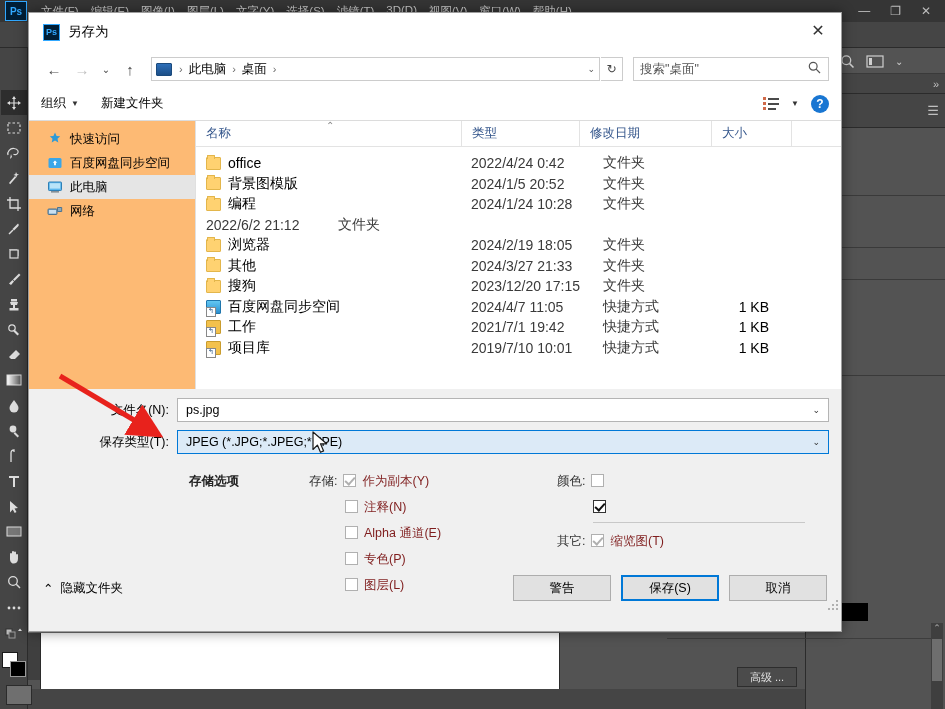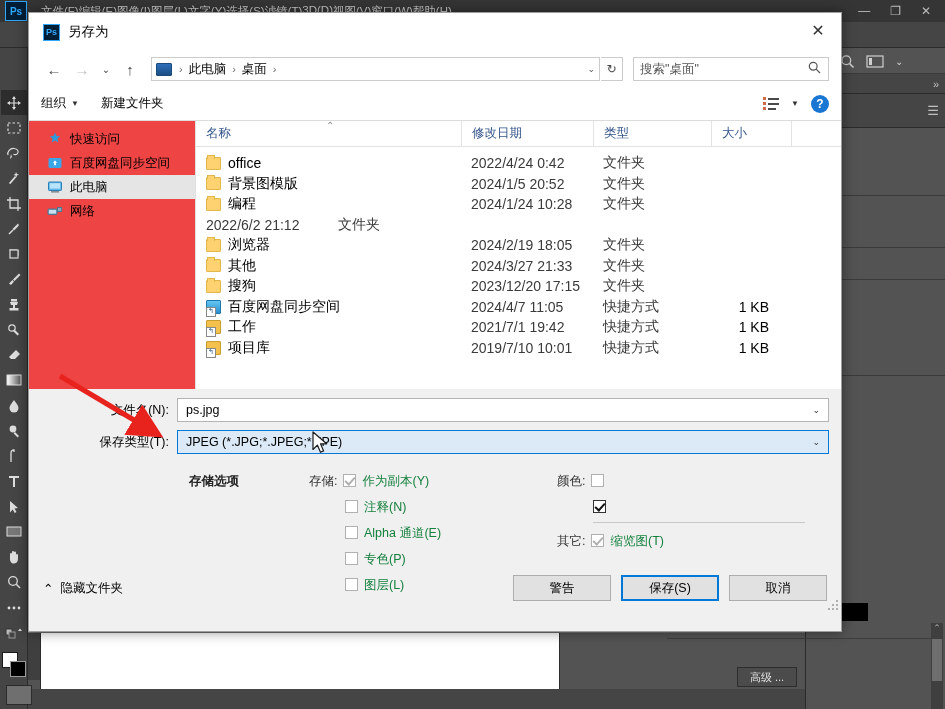--- a/index.html
+++ b/index.html
@@ -17,21 +17,21 @@
     position: absolute; top: 0; left: 0; right: 0; height: 22px;
     background: #353535; color: #c8c8c8; font-size: 11px;
     display: flex; align-items: center;
   }
   .ps-logo {
     width: 22px; height: 20px; margin-left: 5px;
     background: #001e36; border: 1px solid #31a8ff; color: #31a8ff;
     font-size: 10px; font-weight: bold; display: flex;
     align-items: center; justify-content: center;
   }
-  .ps-menu-items { display: flex; margin-left: 14px; }
+  .ps-menu-items { display: flex; gap: 12px; margin-left: 14px; }
   .ps-menu-item { color: #c9c9c9; font-size: 11.5px; white-space: nowrap; }
   .ps-winbtns {
     position: absolute; right: 0; top: 0; height: 22px;
     display: flex; align-items: center; gap: 20px; padding-right: 14px;
     color: #bdbdbd; font-size: 12px;
   }
 
   .ps-optionsbar {
     position: absolute; top: 22px; left: 0; right: 0; height: 26px;
     background: #454545; border-bottom: 1px solid #2b2b2b;
@@ -193,21 +193,21 @@
   .view-icon .lcol i { width: 3px; height: 3px; background: #d06a4a; display: block; }
   .view-icon .rcol { display: flex; flex-direction: column; gap: 3px; }
   .view-icon .rcol i { display: block; height: 2px; background: #4a4a4a; }
   .help-btn {
     width: 18px; height: 18px; border-radius: 50%; background: #1976d2;
     color: #fff; font-size: 12px; font-weight: bold;
     display: flex; align-items: center; justify-content: center;
   }
 
   .dlg-body { display: flex; height: 268px; background: #fff; }
-  .dlg-sidebar { width: 166px; background: #ef4444; padding-top: 6px; position: relative; }
+  .dlg-sidebar { width: 166px; background: #fdba74; padding-top: 6px; position: relative; }
   .side-item {
     height: 24px; display: flex; align-items: center; padding-left: 18px;
     font-size: 12.5px; color: #000; gap: 7px;
   }
   .side-item.sel { background: #e5e5e5; }
   .side-ico { width: 16px; height: 16px; position: relative; flex: none; }
   .dlg-splitter { width: 1px; background: #e0e0e0; }
 
   .filelist { flex: 1; position: relative; }
   .fl-head {
@@ -275,21 +275,21 @@
   .cb {
     width: 13px; height: 13px; border: 1px solid #b0b0b0; background: #fff;
     margin-right: 6px; flex: none; position: relative; margin-top: 1px;
   }
   .cb.on::after {
     content: ''; position: absolute; left: 3px; top: 0px; width: 4px; height: 8px;
     border: solid #b0b0b0; border-width: 0 2px 2px 0; transform: rotate(42deg);
   }
   .cb.on.dark { border-color: #333; }
   .cb.on.dark::after { border-color: #111; }
-  .cb-label { color: #15803d; }
+  .cb-label { color: #7f1d1d; }
   .cb-label.link { color: #2a4f9a; }
   .mini-rule { width: 212px; height: 1px; background: #c8c8c8; margin: 2px 0 10px 36px; }
 
   .dlg-footer {
     position: absolute; left: 0; right: 0; bottom: 0; height: 50px;
     display: flex; align-items: center; padding: 0 14px;
   }
   .hide-folders { font-size: 12.5px; color: #000; display: flex; align-items: center; gap: 7px; }
   .footer-btns { margin-left: auto; display: flex; gap: 10px; }
   .btn {
@@ -662,22 +662,22 @@
     </div>
 
     <div class="dlg-splitter"></div>
 
     <div class="filelist">
       <div class="fl-head">
         <div class="col col-name">
           <span>名称</span>
           <span class="sort-caret">⌃</span>
         </div>
+        <div class="col col-type">类型</div>
         <div class="col col-date">修改日期</div>
-        <div class="col col-type">类型</div>
         <div class="col col-size">大小</div>
         <div class="col col-rest"></div>
       </div>
 
       <div style="padding-top:6px">
         <div class="fl-row">
           <div class="c col-name">
               <span class="ico-folder"></span>
               <span>office</span>
             </div>

